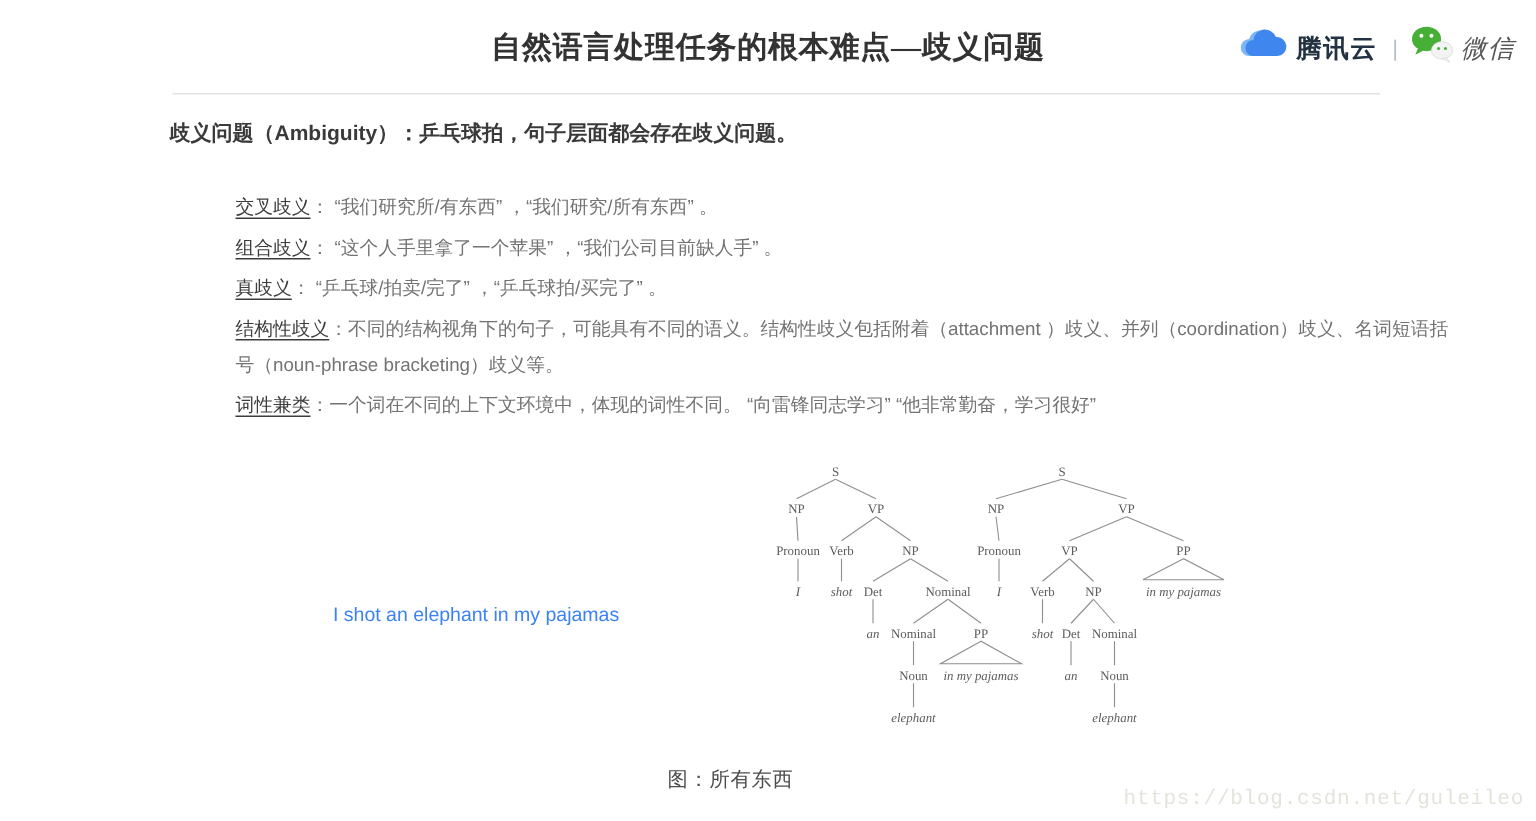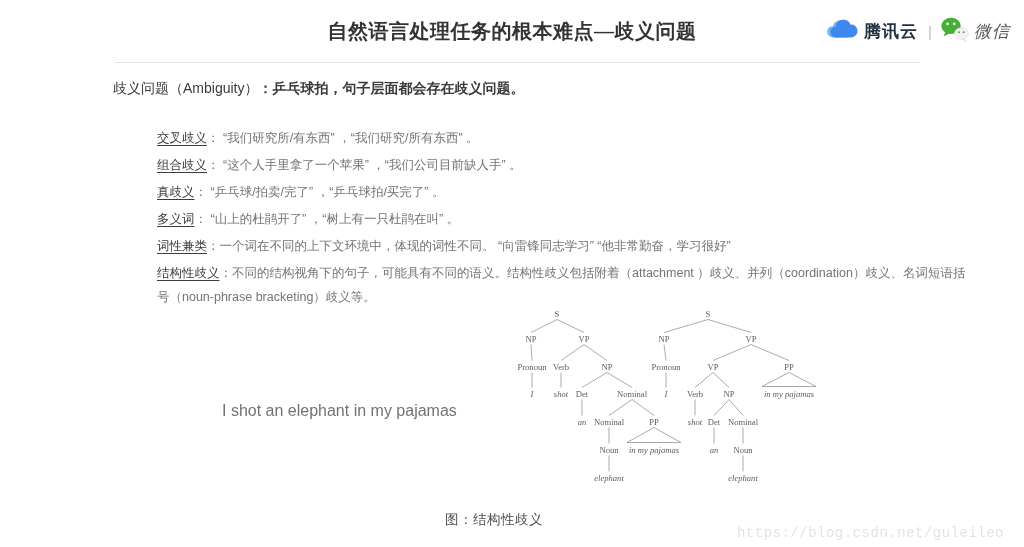--- a/index.html
+++ b/index.html
@@ -26,42 +26,42 @@
   .cloud-accent{fill:var(--tencent-light,#7db6f7);}
   .wx-bubble{fill:var(--wechat-green,#45b035);}
   .wx-bubble-small{fill:#f3f3f3;stroke:#d9d9d9;stroke-width:.6;}
   .wx-eye{fill:#ffffff;}
   .wx-eye-small{fill:var(--wechat-green,#45b035);}
 
   #divider{left:115px;top:62px;width:805px;height:1px;background:#e2e2e2;}
 
   
   #intro{left:113px;top:80px;font-size:14px;color:#3a3a3a;}
-  #intro .term{font-weight:normal;}
+  #intro .term{font-weight:bold;}
   #intro .rest{font-weight:bold;}
 
   
   #bullets{left:157px;top:126px;width:818px;}
   .bullet{font-size:12.5px;line-height:24px;margin-bottom:3px;color:#404040;}
   .bullet .term{text-decoration:underline;text-underline-offset:3px;color:#3c3c3c;margin-top:35px;}
   .bullet .rest{color:#737373;}
 
   
-  #sentence{left:222px;top:402px;font-size:16px;color:#737373;}
+  #sentence{left:222px;top:402px;font-size:13px;color:#3b82f6;}
   #tree-svg{left:485px;top:303px;}
   #tree-svg line,#tree-svg polygon{stroke:#8f8f8f;stroke-width:.75;fill:none;}
   #tree-svg text{
     font-family:"Liberation Serif",serif;font-size:8.6px;fill:#5c5c5c;
     text-anchor:middle;
   }
   #caption{left:445px;top:511px;font-size:13.5px;color:#4d4d4d;letter-spacing:.5px;}
 
   
   #watermark{
-    right:20px;bottom:6px;
+    right:8px;bottom:6px;
     font-family:"Liberation Mono",monospace;
     font-size:14px;letter-spacing:.5px;color:#e4e4dc;
   }
 </style>
 </head>
 <body>
 
 <div class="abs" id="title">自然语言处理任务的根本难点—歧义问题</div>
 
 <div class="abs" id="brand">
@@ -91,23 +91,22 @@
 <div class="abs" id="divider"></div>
 
 <div class="abs" id="intro">
   <span class="term">歧义问题（Ambiguity）</span><span class="rest">：乒乓球拍，句子层面都会存在歧义问题。</span>
 </div>
 
 <div class="abs" id="bullets">
     <div class="bullet"><span class="term">交叉歧义</span><span class="rest">： “我们研究所/有东西” ，“我们研究/所有东西” 。</span></div>
     <div class="bullet"><span class="term">组合歧义</span><span class="rest">： “这个人手里拿了一个苹果” ，“我们公司目前缺人手” 。</span></div>
     <div class="bullet"><span class="term">真歧义</span><span class="rest">： “乒乓球/拍卖/完了” ，“乒乓球拍/买完了” 。</span></div>
-    <div class="bullet"><span class="term">多义词</span><span class="rest">： “山上的杜鹃开了” ，“树上有一只杜鹃在叫” 。</span></div>
+    <div class="bullet"><span class="term">结构性歧义</span><span class="rest">：不同的结构视角下的句子，可能具有不同的语义。结构性歧义包括附着（attachment ）歧义、并列（coordination）歧义、名词短语括号（noun-phrase bracketing）歧义等。</span></div>
     <div class="bullet"><span class="term">词性兼类</span><span class="rest">：一个词在不同的上下文环境中，体现的词性不同。 “向雷锋同志学习”  “他非常勤奋，学习很好”</span></div>
-    <div class="bullet"><span class="term">结构性歧义</span><span class="rest">：不同的结构视角下的句子，可能具有不同的语义。结构性歧义包括附着（attachment ）歧义、并列（coordination）歧义、名词短语括号（noun-phrase bracketing）歧义等。</span></div>
   </div>
 
 <div class="abs" id="sentence">I shot an elephant in my pajamas</div>
 
 <svg class="abs" id="tree-svg" width="360" height="192" viewBox="0 0 360 192">
     <g>
       <line x1="72" y1="16.5" x2="46" y2="29.5"></line>
       <line x1="72" y1="16.5" x2="99" y2="29.5"></line>
       <line x1="46" y1="41.5" x2="47" y2="57.5"></line>
       <line x1="99" y1="41.5" x2="76" y2="57.5"></line>
@@ -167,15 +166,15 @@
       <text x="304" y="91" dominant-baseline="central" font-style="italic">in my pajamas</text>
       <text x="210" y="119" dominant-baseline="central" font-style="italic">shot</text>
       <text x="229" y="119" dominant-baseline="central">Det</text>
       <text x="258" y="119" dominant-baseline="central">Nominal</text>
       <text x="229" y="147" dominant-baseline="central" font-style="italic">an</text>
       <text x="258" y="147" dominant-baseline="central">Noun</text>
       <text x="258" y="175" dominant-baseline="central" font-style="italic">elephant</text>
     </g>
   </svg>
 
-<div class="abs" id="caption">图：结构性歧义</div>
+<div class="abs" id="caption">图：所有东西</div>
 
 <div class="abs" id="watermark">https://blog.csdn.net/guleileo</div>
 
 </body></html>

